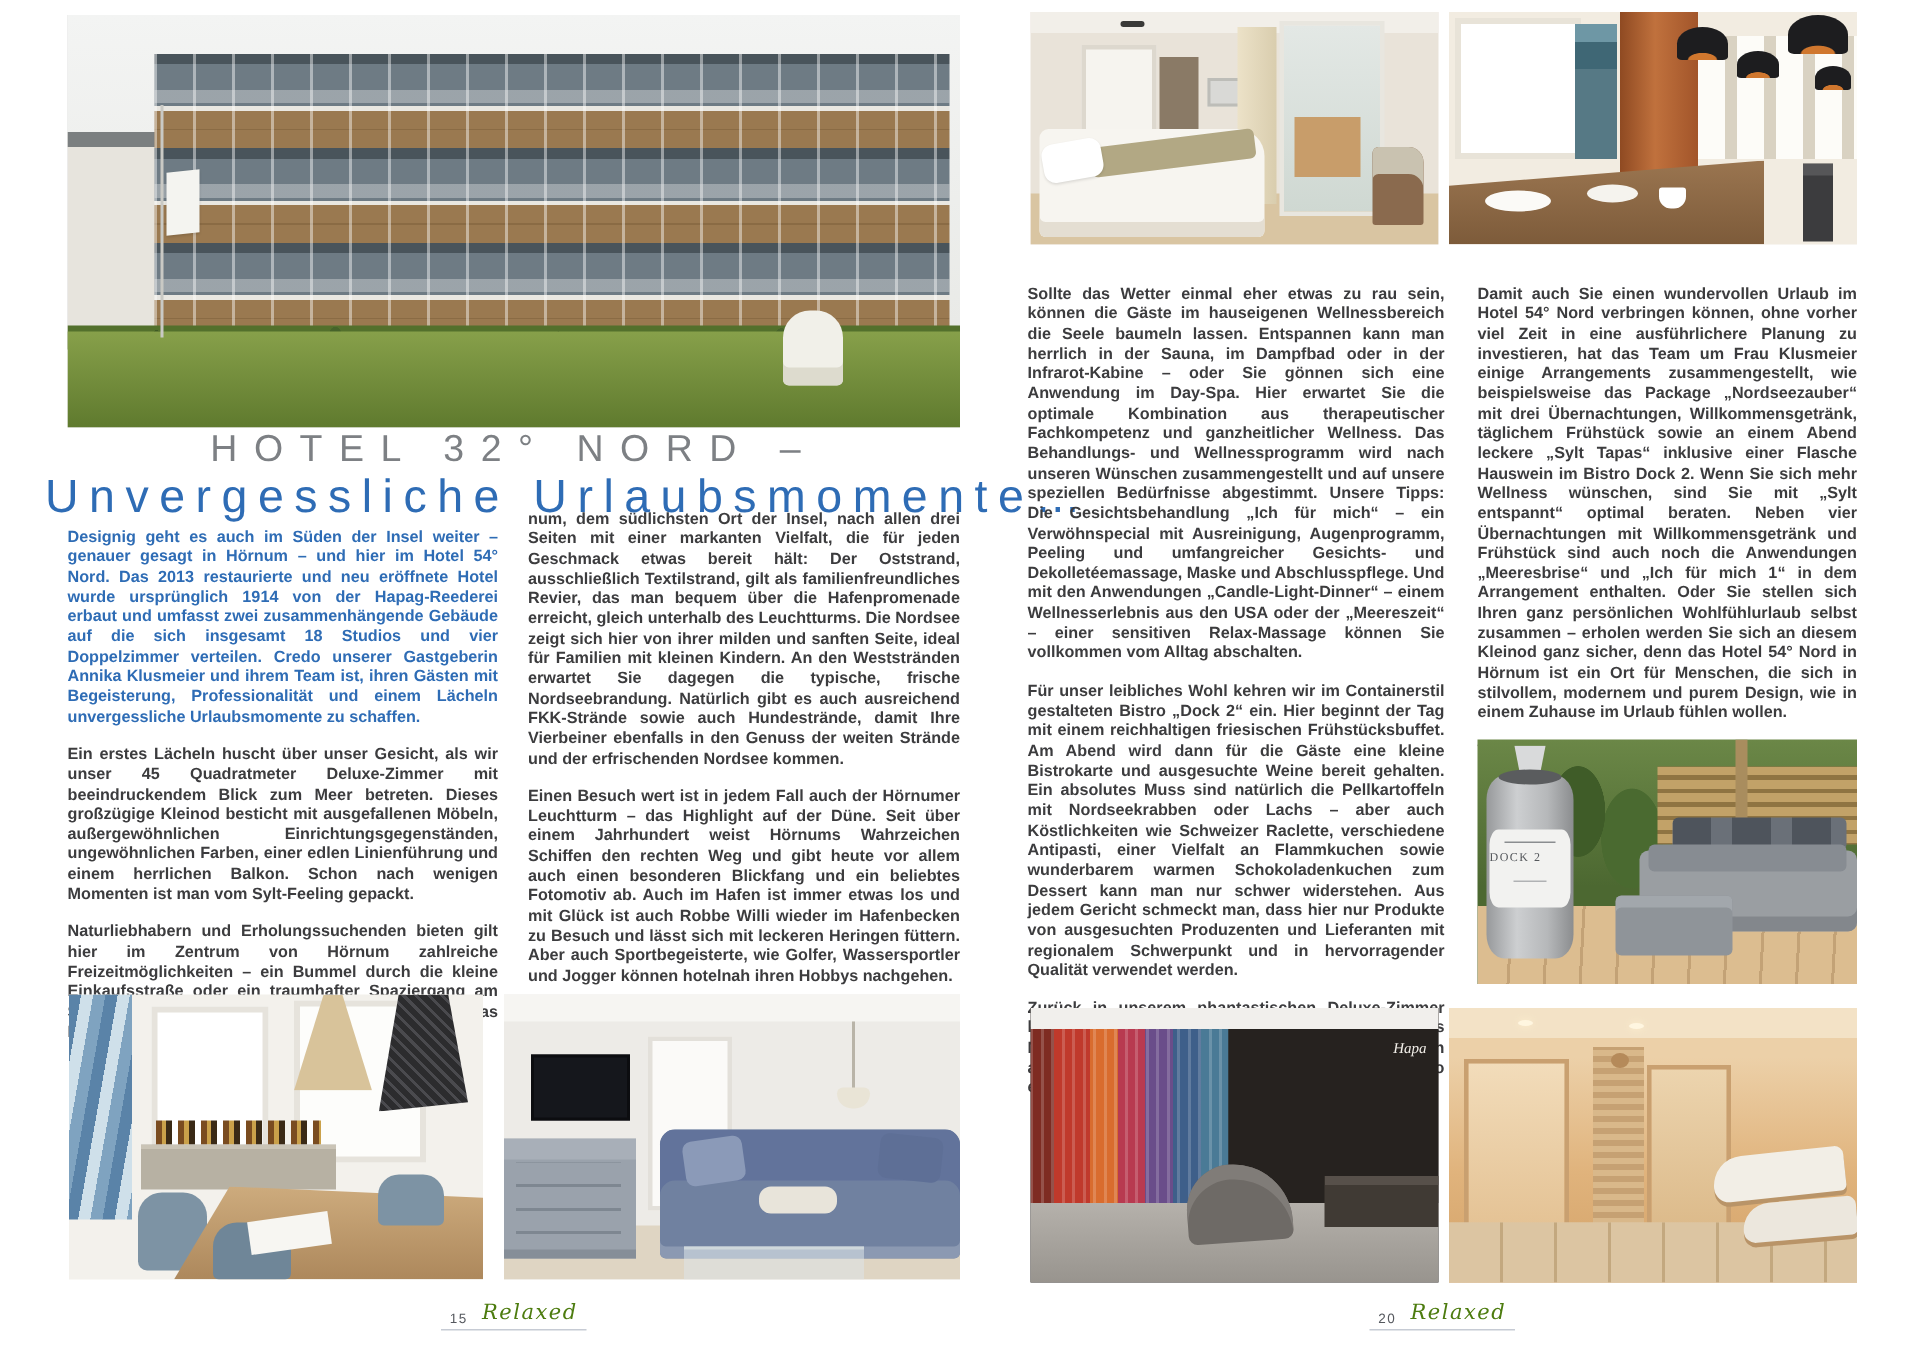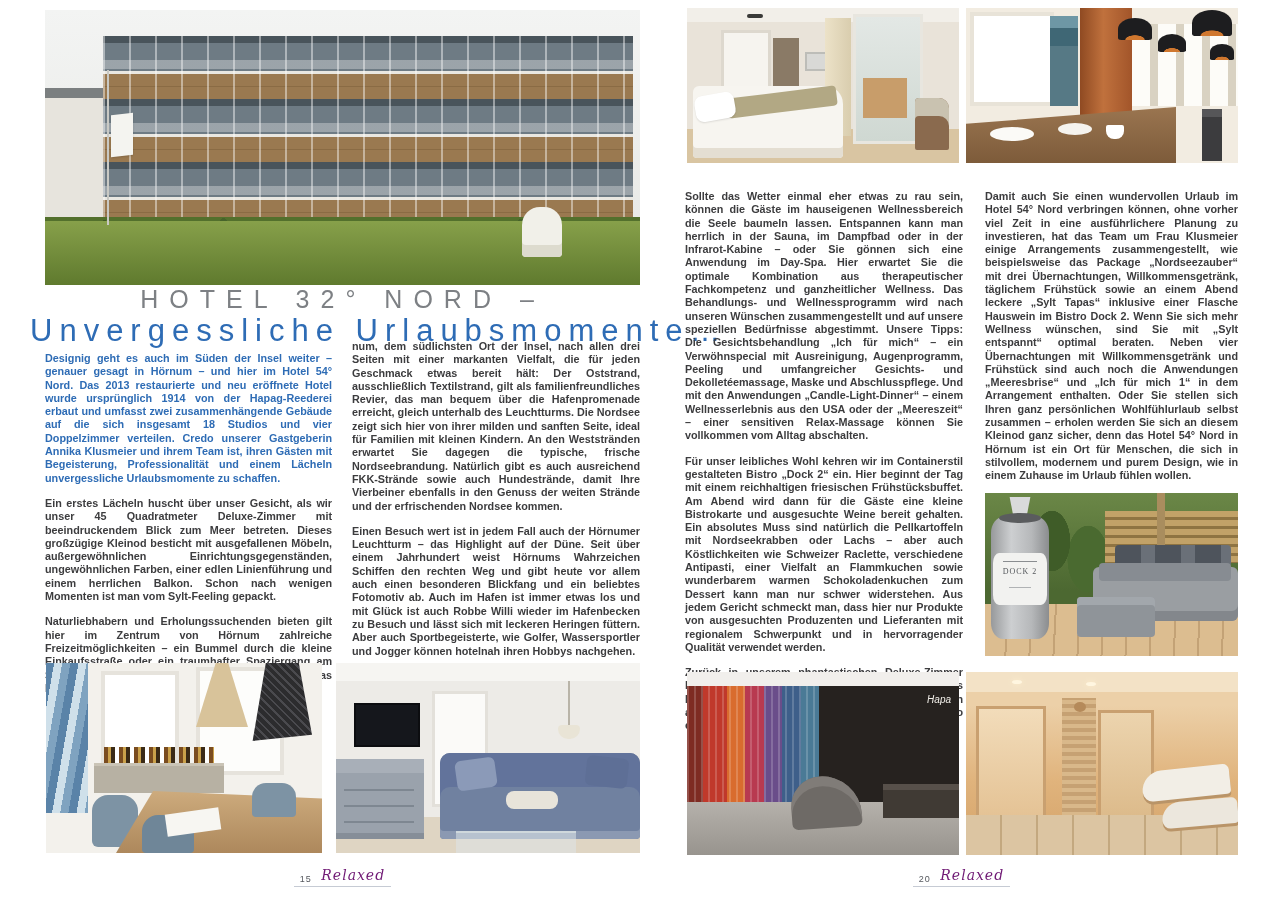--- a/index.html
+++ b/index.html
@@ -25,21 +25,21 @@
   .blue-par{color:#2e6cb5;}
   .lp-col1{left:45px;top:352px;width:287px;}
   .lp-col2{left:352px;top:340px;width:288px;}
   .rp-col1{left:685px;top:190px;width:278px;}
   .rp-col2{left:985px;top:190px;width:253px;}
   
   .footer{height:22px;text-align:center;top:866px;}
   .footer-inner{display:inline-block;border-bottom:1px solid #c6cbd4;padding:0 6px 2px 6px;}
   .pgnum{font-size:9px;color:#55585e;letter-spacing:1px;vertical-align:bottom;}
   .magname{font-family:"DejaVu Serif","Liberation Serif",serif;font-style:italic;
-    font-size:14px;color:#701a75;margin-left:5px;letter-spacing:1px;}
+    font-size:14px;color:#4d7c0f;margin-left:5px;letter-spacing:1px;}
   .f-left{left:45px;width:595px;}
   .f-right{left:685px;width:553px;}
   
   .photo{overflow:hidden;background:#ddd;}
   .photo *{position:absolute;}
   
   .ph-ext{left:45px;top:10px;width:595px;height:275px;}
   .ext-sky{inset:0;background:linear-gradient(180deg,#f3f4f3,#e9eae7 75%);}
   .ext-house{left:0;top:78px;width:72px;height:135px;background:#e7e4dd;border-top:10px solid #7b7f80;}
   .ext-bldg{left:58px;top:26px;width:530px;height:188px;
@@ -159,34 +159,34 @@
   .dk-pillows{left:130px;top:52px;width:116px;height:22px;
     background:repeating-linear-gradient(90deg,#4e545c 0 26px,#6a7078 26px 40px);border-radius:4px;}
   .dk-ottoman{left:92px;top:104px;width:78px;height:40px;background:#8f9499;border-radius:4px;
     box-shadow:inset 0 8px 0 #a2a7ac;}
   .dk-cooler{left:6px;top:24px;width:58px;height:122px;border-radius:12px/16px;
     background:linear-gradient(90deg,#97999b,#cdcfd1 35%,#b6b8ba 70%,#8b8d8f);}
   .dk-lid{left:14px;top:20px;width:42px;height:10px;background:#5a5c5e;border-radius:50%;}
   .dk-basket{left:22px;top:4px;width:26px;height:20px;background:#d9dadb;
     clip-path:polygon(10% 0,90% 0,75% 100%,25% 100%);}
   .dk-label{left:8px;top:60px;width:54px;height:52px;background:#f2f2f0;border-radius:6px/10px;
-    color:#55585c;font-size:8px;letter-spacing:1px;text-align:center;line-height:10px;padding-top:14px;
+    color:#55585c;font-size:8px;letter-spacing:1px;line-height:10px;padding-top:14px;
     box-sizing:border-box;font-family:"Liberation Serif","DejaVu Serif",serif;}
   .dk-label::before{content:"";position:absolute;left:10px;top:8px;width:34px;height:1px;background:#8a8d90;}
   .dk-label::after{content:"";position:absolute;left:16px;top:34px;width:22px;height:1px;background:#b0b2b4;}
   
   .ph-lobby{left:687px;top:672px;width:272px;height:183px;background:#2a2725;}
   .lb-ceil{left:0;top:0;width:100%;height:14px;background:#f1efec;}
   .lb-stripes{left:0;top:14px;width:132px;height:116px;
     background:linear-gradient(90deg,#7e2b22 0 12%,#c0392b 12% 30%,#d96c2e 30% 44%,#b83a50 44% 58%,#6a4d8a 58% 72%,#3e5f8a 72% 86%,#4a7a96 86% 100%);}
   .lb-stripe-tex{left:0;top:14px;width:132px;height:116px;
     background:repeating-linear-gradient(90deg,rgba(255,255,255,.18) 0 2px,transparent 2px 7px);}
   .lb-wall{left:132px;top:14px;width:140px;height:116px;background:#26221f;}
   .lb-text{right:8px;top:22px;color:#f2efe9;font-size:10px;
-    font-family:Liberation Sans, sans-serif;font-style:italic;}
+    font-family:Liberation Serif, serif;font-style:italic;}
   .lb-floor{left:0;bottom:0;width:100%;height:53px;background:linear-gradient(180deg,#b5b1ab,#98948e);}
   .lb-chair{left:104px;top:104px;width:70px;height:52px;background:#6e6a66;
     border-radius:30px 40px 6px 6px;transform:rotate(-4deg);box-shadow:inset 0 10px 0 #807c78;}
   .lb-desk{left:196px;top:112px;width:76px;height:34px;background:#403a34;
     box-shadow:inset 0 6px 0 #57504a;}
   
   .ph-spa{left:966px;top:672px;width:272px;height:183px;
     background:linear-gradient(180deg,#ecd0a8 0 18%,#e0b37c 60%,#d3a268);}
   .sp-ceil{left:0;top:0;width:100%;height:20px;background:#f3e2c6;}
   .sp-light1{left:46px;top:8px;width:10px;height:4px;background:#fff6e0;border-radius:50%;box-shadow:0 0 6px #fff0d0;}

